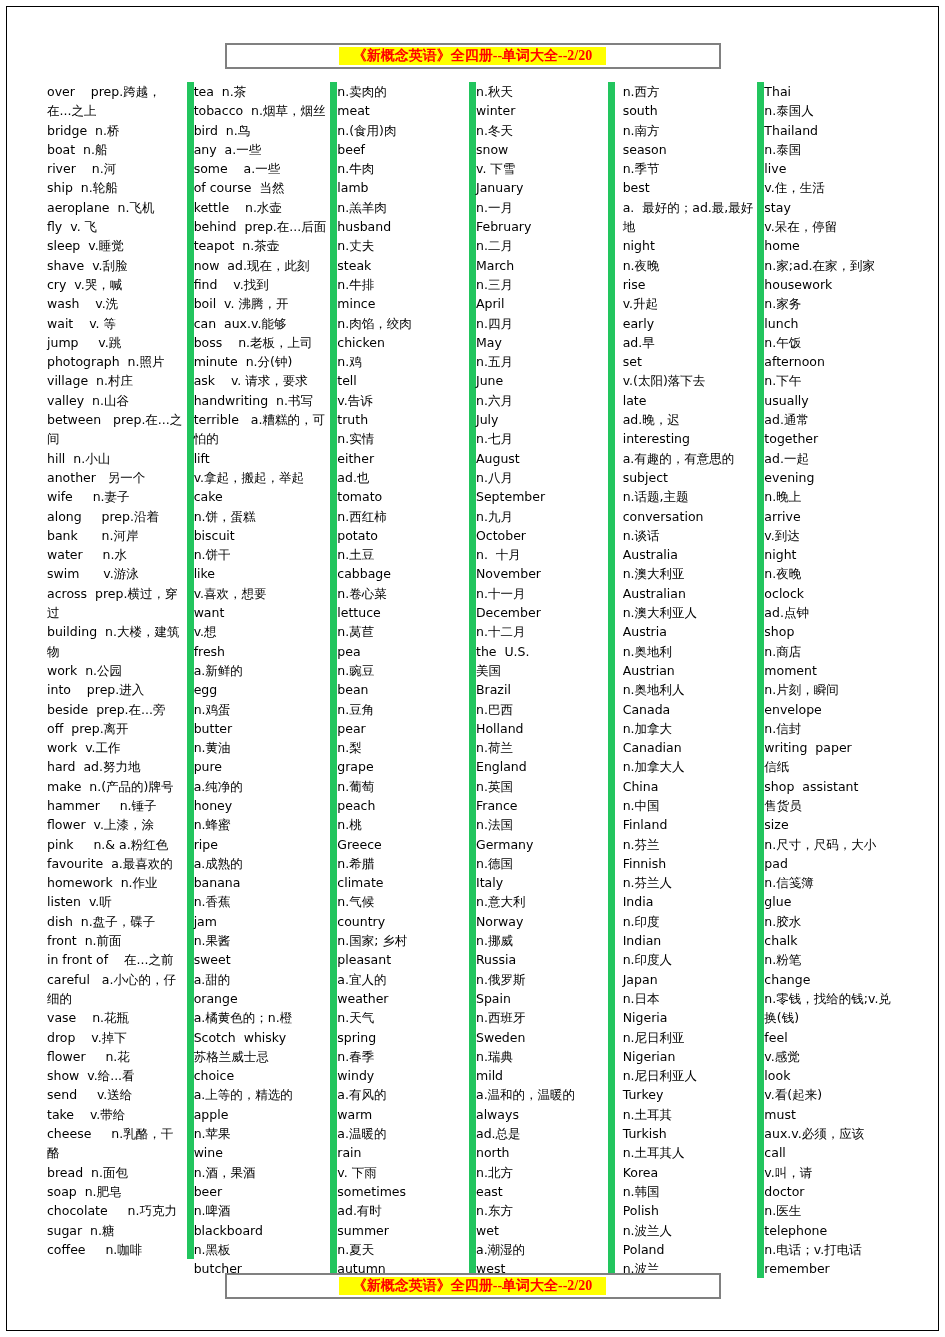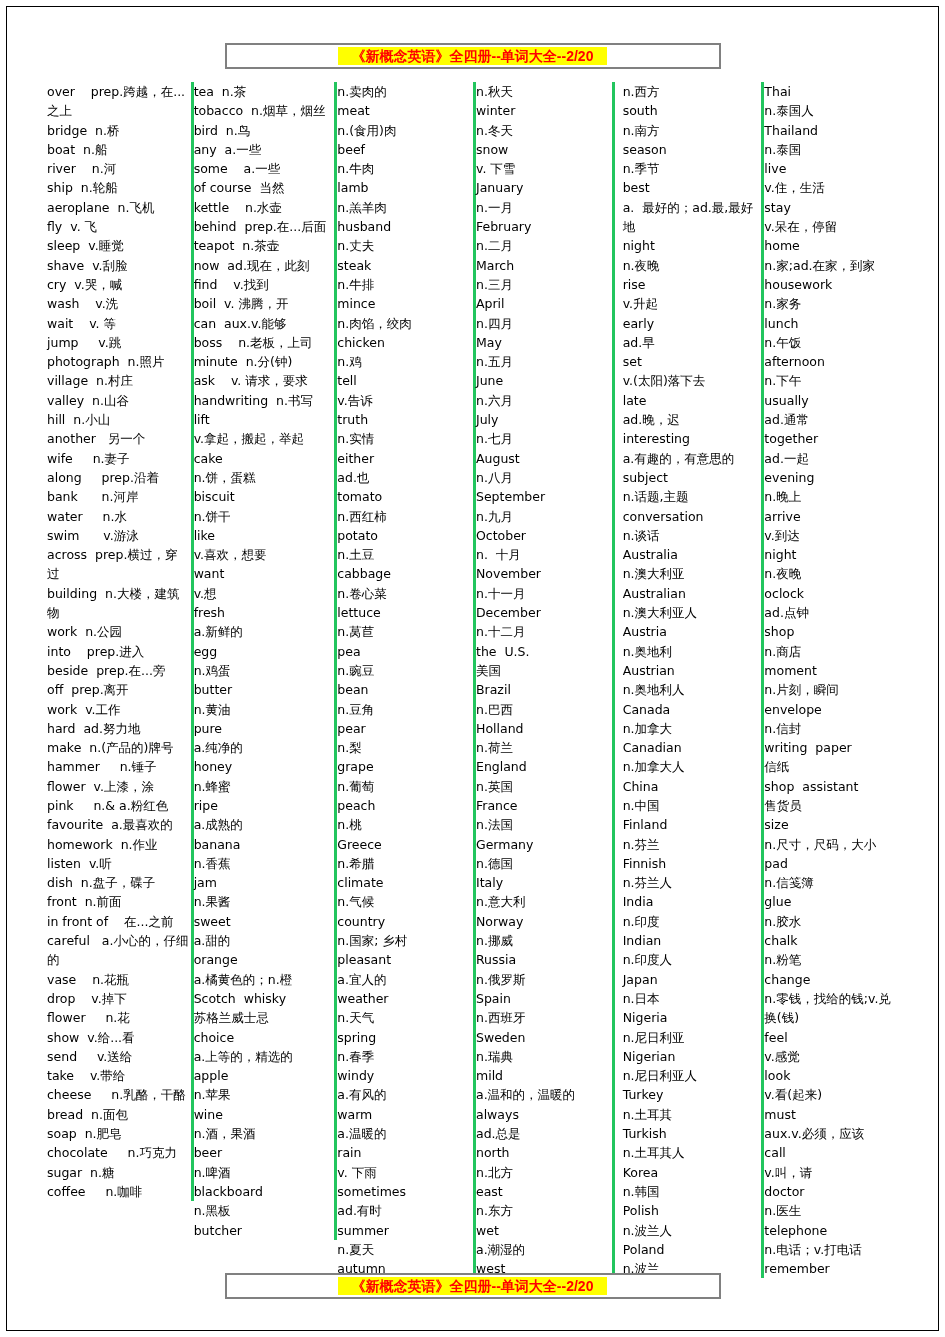--- a/index.html
+++ b/index.html
@@ -51,37 +51,37 @@
     display: flex;
     align-items: center;
     justify-content: center;
   }
   .banner-text {
     background: #ffff00;
     color: #ff0000;
     font-weight: bold;
     font-size: 14px;
     line-height: 18px;
-    font-family: Liberation Sans, sans-serif;
+    font-family: Liberation Serif, serif;
     white-space: nowrap;
     padding: 0 14px;
   }
 
   .columns {
     position: absolute;
     left: 47px;
     top: 82px;
     width: 856px;
     display: flex;
     align-items: flex-start;
   }
   .col {
     box-sizing: border-box;
     padding-right: 2px;
-    border-right: 3px solid #22c55e;
+    border-right: 7px solid #22c55e;
   }
   .col.last { border-right: none; padding-right: 0; }
 
   .c1 { width: 148px; }
   .c2 { width: 145px; }
   .c3 { width: 140px; }
   .c4 { width: 140px; }
   .c5 { width: 143px; margin-left: 8px; }
   .c6 { width: 140px; }
 
@@ -117,20 +117,21 @@
         <div class="entry">fly  v. 飞</div>
         <div class="entry">sleep  v.睡觉</div>
         <div class="entry">shave  v.刮脸</div>
         <div class="entry">cry  v.哭，喊</div>
         <div class="entry">wash    v.洗</div>
         <div class="entry">wait    v. 等</div>
         <div class="entry">jump     v.跳</div>
         <div class="entry">photograph  n.照片</div>
         <div class="entry">village  n.村庄</div>
         <div class="entry">valley  n.山谷</div>
+        <div class="entry">between   prep.在...之间</div>
         <div class="entry">hill  n.小山</div>
         <div class="entry">another   另一个</div>
         <div class="entry">wife     n.妻子</div>
         <div class="entry">along     prep.沿着</div>
         <div class="entry">bank      n.河岸</div>
         <div class="entry">water     n.水</div>
         <div class="entry">swim      v.游泳</div>
         <div class="entry">across  prep.横过，穿过</div>
         <div class="entry">building  n.大楼，建筑物</div>
         <div class="entry">work  n.公园</div>
@@ -174,20 +175,21 @@
         <div class="entry">behind  prep.在...后面</div>
         <div class="entry">teapot  n.茶壶</div>
         <div class="entry">now  ad.现在，此刻</div>
         <div class="entry">find    v.找到</div>
         <div class="entry">boil  v. 沸腾，开</div>
         <div class="entry">can  aux.v.能够</div>
         <div class="entry">boss    n.老板，上司</div>
         <div class="entry">minute  n.分(钟)</div>
         <div class="entry">ask    v. 请求，要求</div>
         <div class="entry">handwriting  n.书写</div>
+        <div class="entry">terrible   a.糟糕的，可怕的</div>
         <div class="entry">lift</div>
         <div class="entry">v.拿起，搬起，举起</div>
         <div class="entry">cake</div>
         <div class="entry">n.饼，蛋糕</div>
         <div class="entry">biscuit</div>
         <div class="entry">n.饼干</div>
         <div class="entry">like</div>
         <div class="entry">v.喜欢，想要</div>
         <div class="entry">want</div>
         <div class="entry">v.想</div>

